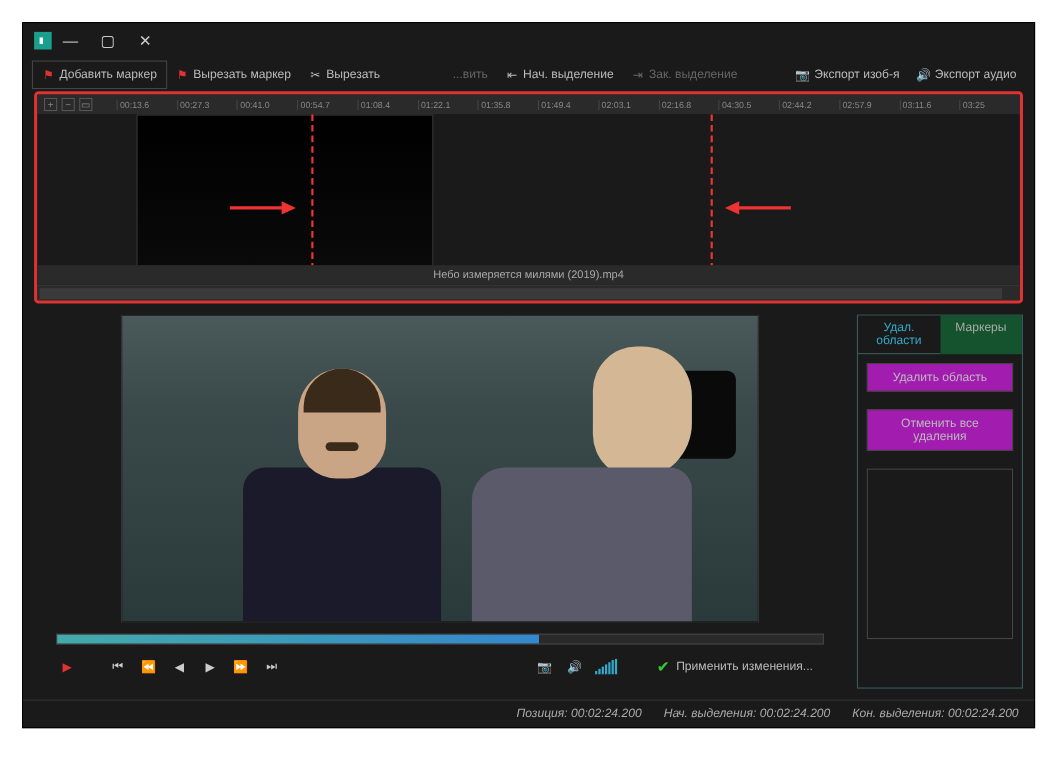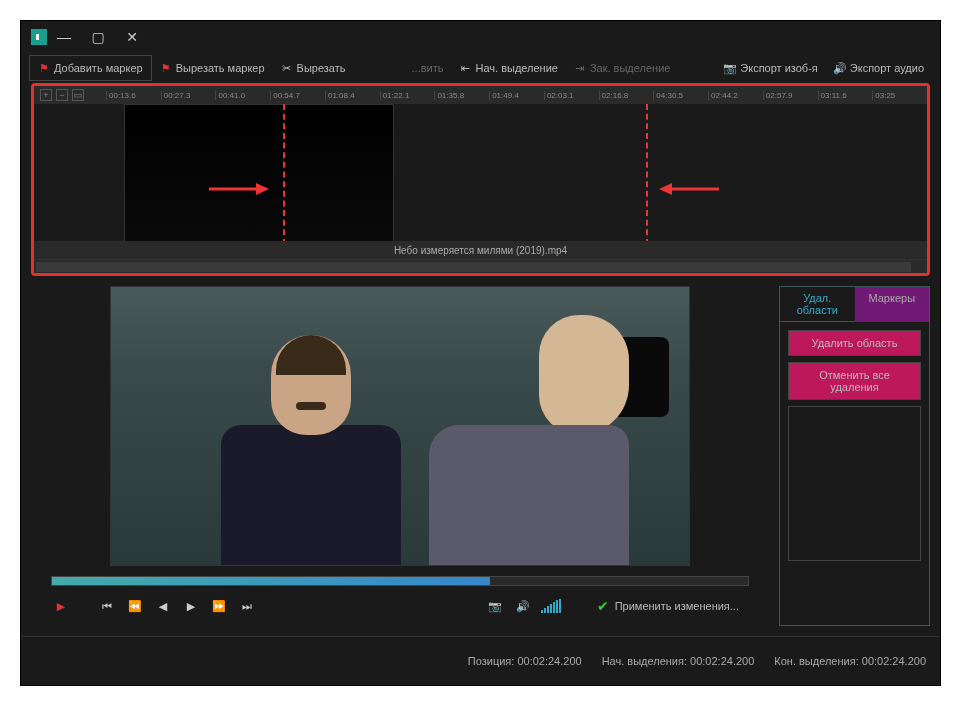--- a/index.html
+++ b/index.html
@@ -49,28 +49,28 @@
 .progress { height: 10px; background: #2a2a2a; margin: 10px 20px 0; border:1px solid #444; position:relative; }
 .progress-fill { position:absolute; left:0; top:0; bottom:0; width:63%; background: linear-gradient(to right, #4aa, #38c); }
 .controls { display: flex; align-items: center; padding: 8px 20px; gap: 8px; }
 .ctrl-btn { width: 20px; height: 16px; color: #ccc; cursor: pointer; display:flex; align-items:center; justify-content:center; font-size:11px; }
 .ctrl-btn.play { color: #d33; }
 .spacer { flex: 1; }
 .volume-bars { display: flex; align-items: flex-end; gap: 1px; height: 14px; }
 .vb { width: 2px; background: #3ac; }
 .side-panel { width: 151px; border: 1px solid #3a5a5a; padding: 0; }
 .tabs { display: flex; }
-.tab { flex: 1; padding: 5px; font-size: 11px; text-align: center; cursor: pointer; color: #aaa; background: #701a75; }
+.tab { flex: 1; padding: 5px; font-size: 11px; text-align: center; cursor: pointer; color: #aaa; background: #14532d; }
 .tab.active { color: #3ac; background: #1a1a1a; border-bottom: 1px solid #3a5a5a; }
 .panel-body { padding: 8px; }
-.panel-btn { display: block; width: 100%; padding: 6px; margin-bottom: 6px; background: #be185d; border: 1px solid #444; color: #bbb; font-size: 11px; text-align: center; cursor: pointer; }
+.panel-btn { display: block; width: 100%; padding: 6px; margin-bottom: 16px; background: #a21caf; border: 1px solid #444; color: #bbb; font-size: 11px; text-align: center; cursor: pointer; }
 .panel-list { height: 155px; border: 1px solid #444; background: #1a1a1a; }
 .apply-btn { display: flex; align-items: center; gap: 6px; padding: 4px 10px; color: #bbb; font-size: 11px; cursor: pointer; }
 .check { color: #3c3; font-size: 14px; }
-.status { display: flex; justify-content: flex-end; gap: 20px; padding: 18px 14px; color: #aaa; font-size: 11px; border-top: 1px solid #333; }
+.status { display: flex; justify-content: flex-end; gap: 20px; padding: 6px 14px; color: #aaa; font-size: 11px; border-top: 1px solid #333; font-style: italic; }
 .disabled { color: #666; }
 </style>
 </head>
 <body>
 
 <div class="window">
   <div class="titlebar">
     <div class="titlebar-icon">
       <svg width="10" height="10" viewBox="0 0 10 10">
           <rect x="0" y="0" width="10" height="10" fill="#1a9e8e"></rect>

